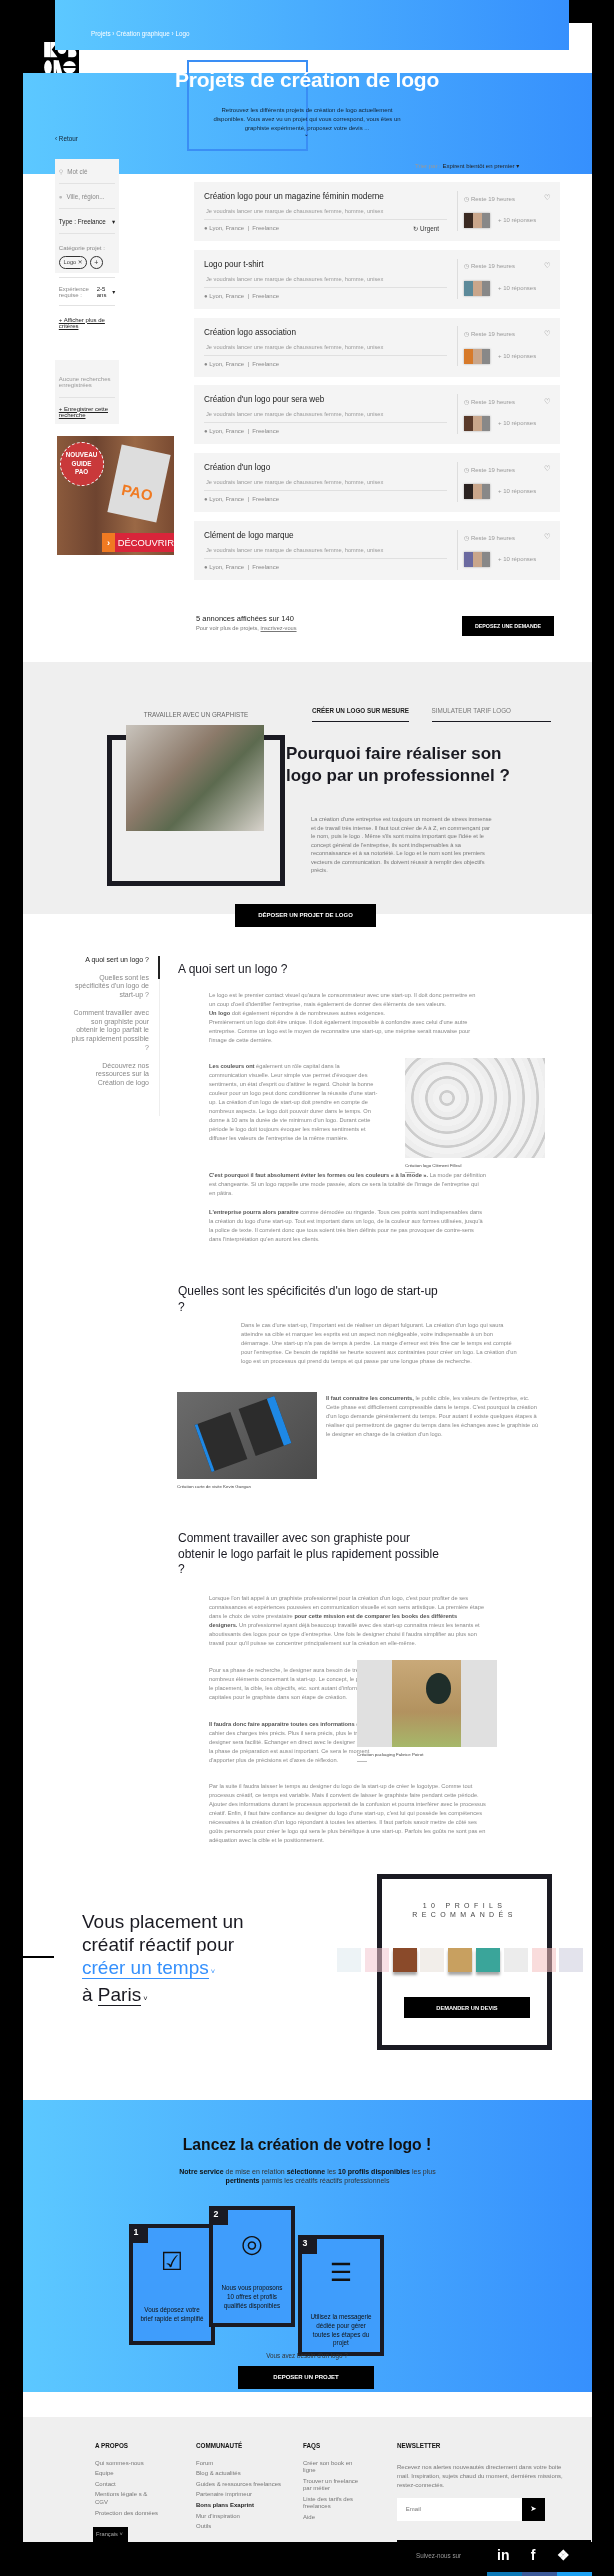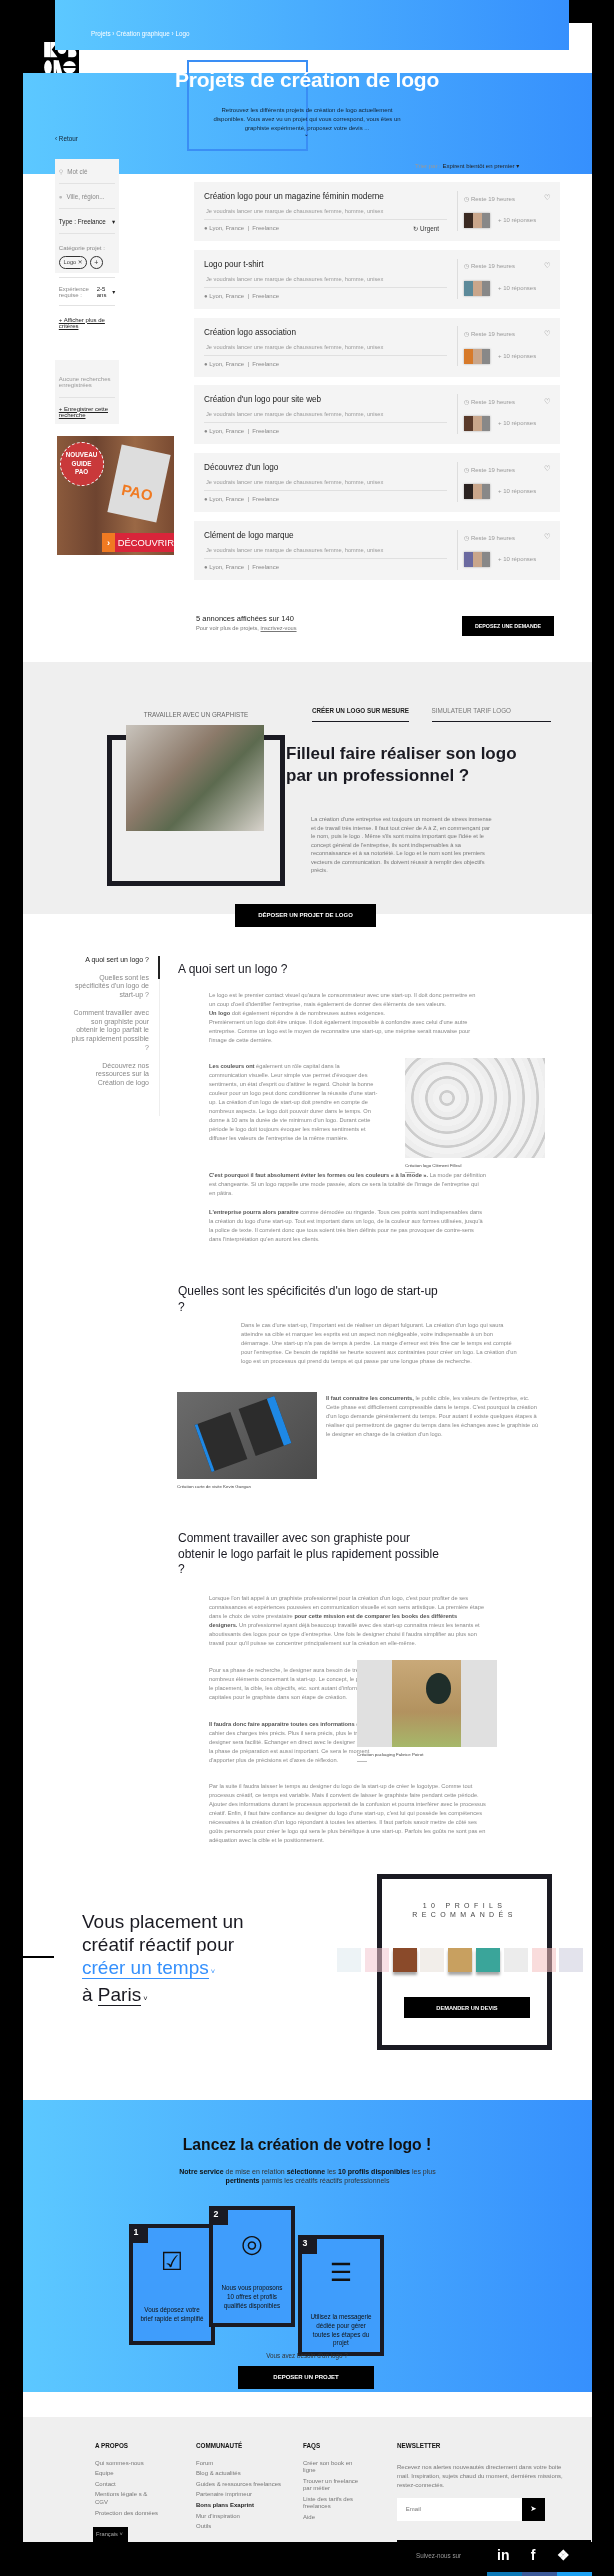--- a/index.html
+++ b/index.html
@@ -252,37 +252,37 @@
     <div class="time"><span>◷</span> <span>Reste 19 heures</span></div>
     <div class="heart">♡</div>
     <div class="avs">
         <span style="background:#d77a2a"></span>
         <span style="background:#c9a68b"></span>
         <span style="background:#888"></span>
       </div>
     <div class="resp">+ 10 réponses</div>
     </div>
     <div class="card">
-      <div class="title">Création d'un logo pour site web</div>
+      <div class="title">Création d'un logo pour sera web</div>
     <div class="desc">Je voudrais lancer une marque de chaussures femme, homme, unisex</div>
     <div class="sep"></div>
     <div class="loc"><span>●</span> <span>Lyon, France</span> &nbsp;|&nbsp; <span>Freelance</span></div>
 
     <div class="vsep"></div>
     <div class="time"><span>◷</span> <span>Reste 19 heures</span></div>
     <div class="heart">♡</div>
     <div class="avs">
         <span style="background:#5a3a2a"></span>
         <span style="background:#c9a68b"></span>
         <span style="background:#888"></span>
       </div>
     <div class="resp">+ 10 réponses</div>
     </div>
     <div class="card">
-      <div class="title">Découvrez d'un logo</div>
+      <div class="title">Création d'un logo</div>
     <div class="desc">Je voudrais lancer une marque de chaussures femme, homme, unisex</div>
     <div class="sep"></div>
     <div class="loc"><span>●</span> <span>Lyon, France</span> &nbsp;|&nbsp; <span>Freelance</span></div>
 
     <div class="vsep"></div>
     <div class="time"><span>◷</span> <span>Reste 19 heures</span></div>
     <div class="heart">♡</div>
     <div class="avs">
         <span style="background:#2a2220"></span>
         <span style="background:#c9a68b"></span>
@@ -313,21 +313,21 @@
 <div class="deposez">DEPOSEZ UNE DEMANDE</div>
 
 <div class="why"></div>
 <div class="why-frame" style="top:735px;height:151px"></div>
 <div class="why-frame-label" style="top:711px">TRAVAILLER AVEC UN GRAPHISTE</div>
 <div class="why-photo" style="top:725px;height:106px;width:138px;left:126px"></div>
 <div class="why-tabs" style="top:707px">
   <span class="t1">CRÉER UN LOGO SUR MESURE</span>
   <span class="t2">SIMULATEUR TARIF LOGO</span>
 </div>
-<h2 class="why-title" style="top:743px">Filleul faire réaliser son logo par un professionnel ?</h2>
+<h2 class="why-title" style="top:743px">Pourquoi faire réaliser son logo par un professionnel ?</h2>
 <p class="why-body" style="top:815px">La création d'une entreprise est toujours un moment de stress immense et de travail très intense. Il faut tout créer de A à Z, en commençant par le nom, puis le logo . Même s'ils sont moins important que l'idée et le concept général de l'entreprise, ils sont indispensables à sa reconnaissance et à sa notoriété. Le logo et le nom sont les premiers vecteurs de communication. Ils doivent réussir à remplir des objectifs précis.</p>
 <div class="why-btn" style="top:904px">DÉPOSER UN PROJET DE LOGO</div>
 
 <div class="toc">
   <div class="active">A quoi sert un logo ?</div>
   <div>Quelles sont les spécificités d'un logo de start-up ?</div>
   <div>Comment travailler avec son graphiste pour obtenir le logo parfait le plus rapidement possible ?</div>
   <div>Découvrez nos ressources sur la Création de logo</div>
 </div>
 <div class="toc-line"></div>

